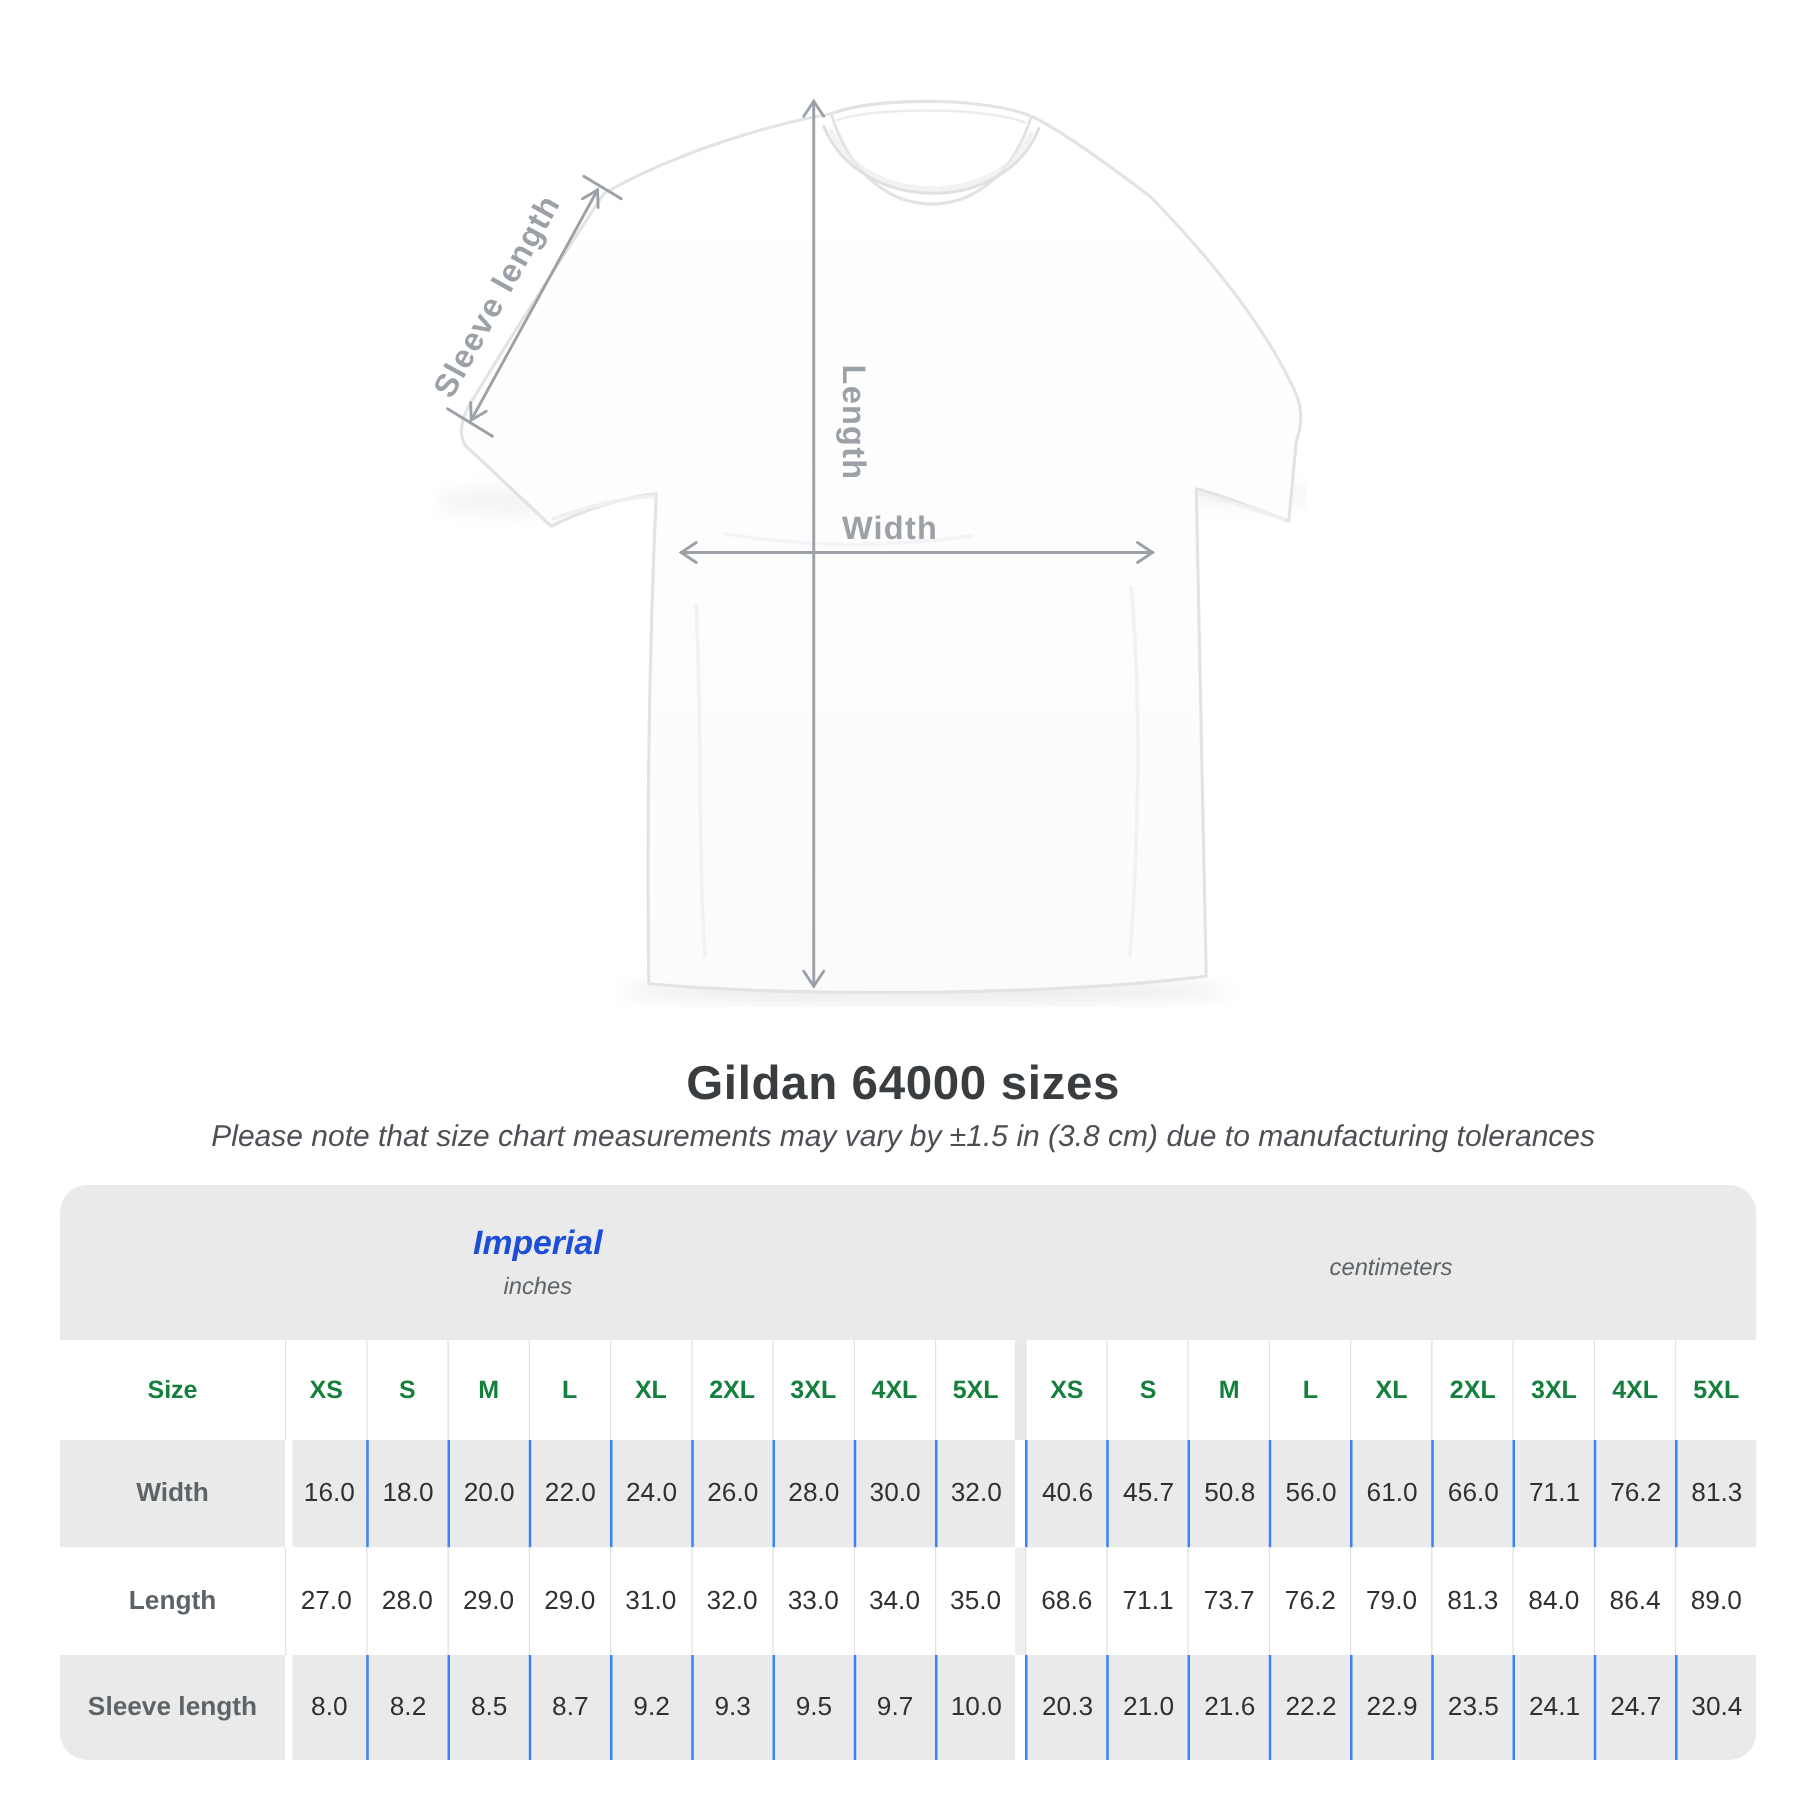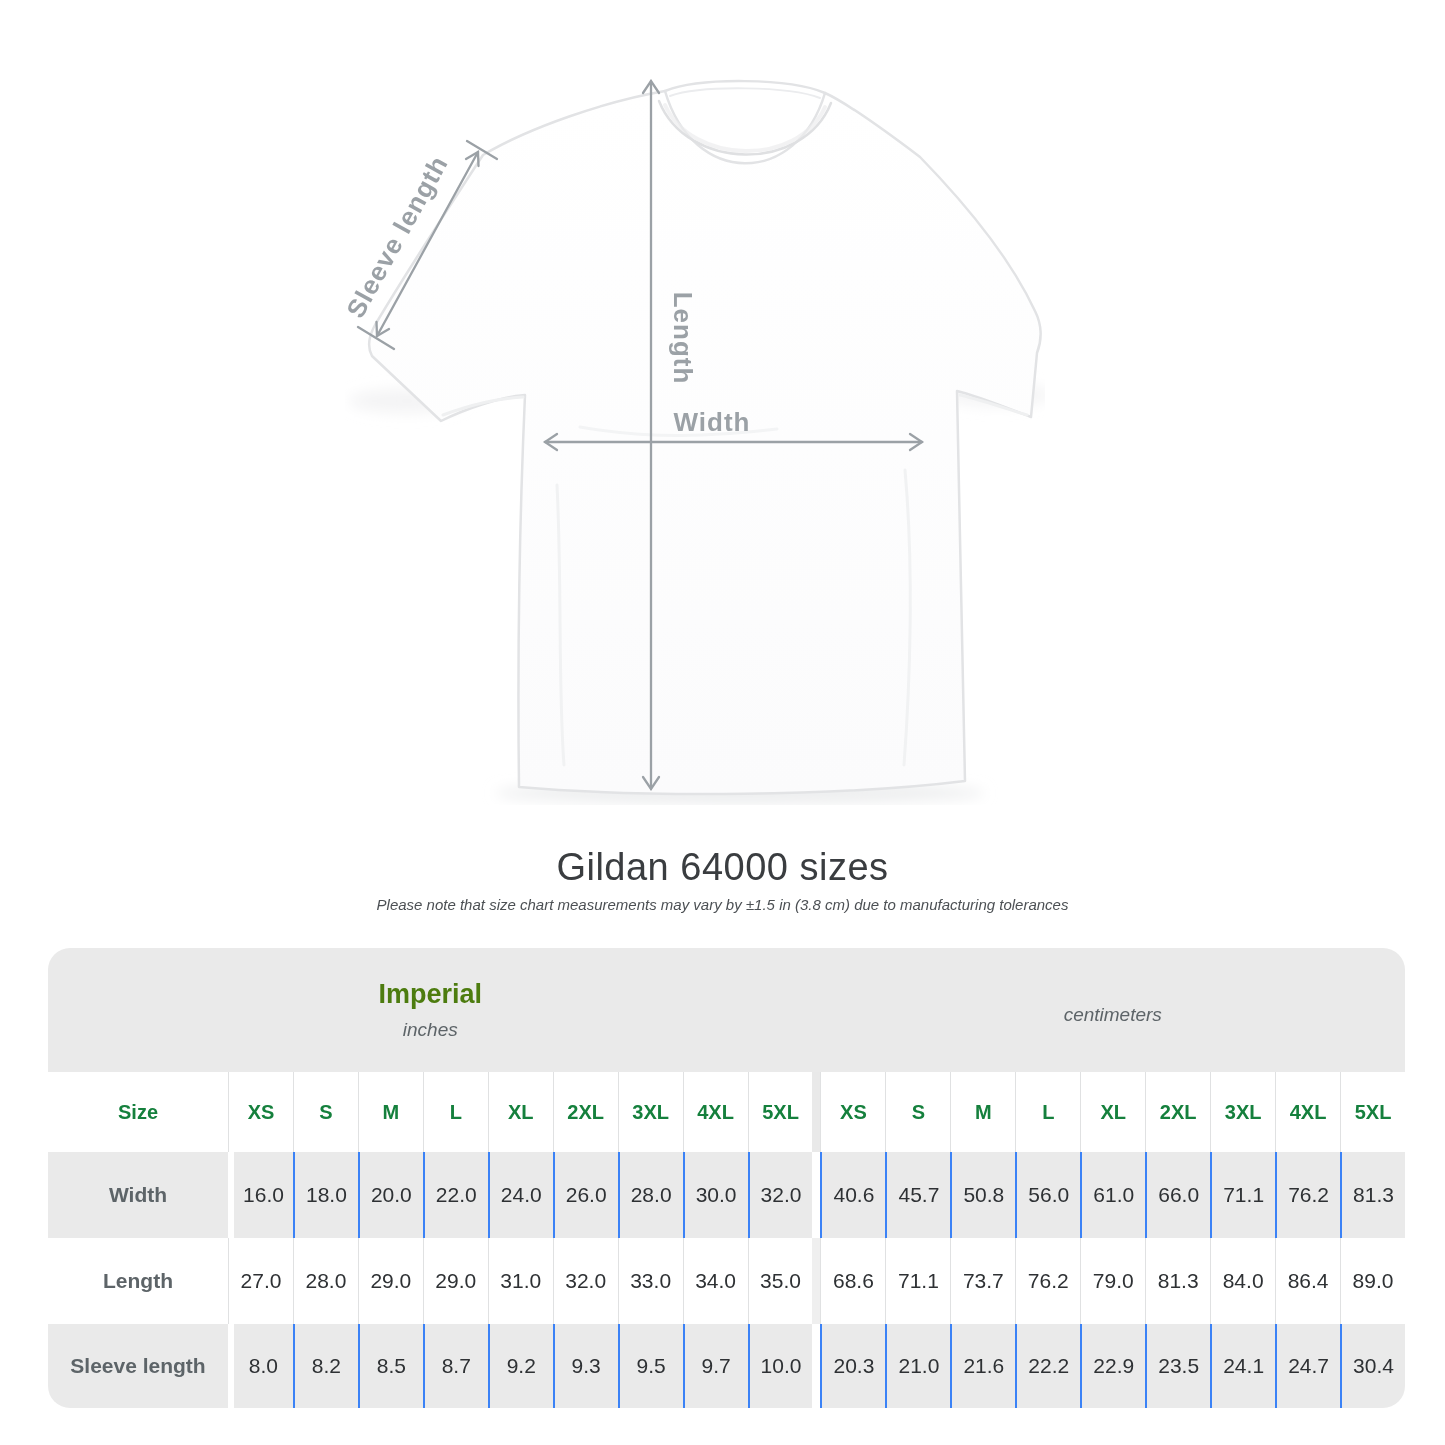--- a/index.html
+++ b/index.html
@@ -6,33 +6,33 @@
   html,body { background:#ffffff; }
   body { font-family:"Liberation Sans","DejaVu Sans",sans-serif; }
   .page { position:relative; width:1445px; height:1445px; background:#ffffff; overflow:hidden; }
 
   
   .shirt-wrap { position:absolute; left:345px; top:65px; width:700px; height:740px; }
   .shirt-wrap svg { display:block; width:100%; height:100%; }
 
   
   .title { position:absolute; top:846px; left:0; width:100%; text-align:center;
-           font-size:38px; font-weight:normal; color:#3a3d40; letter-spacing:.5px; }
+           font-size:38px; font-weight:bold; color:#3a3d40; letter-spacing:.5px; }
   .note  { position:absolute; top:896px; left:0; width:100%; text-align:center;
-           font-style:italic; font-size:15px; color:#4c5054; }
+           font-style:italic; font-size:24px; color:#4c5054; }
 
   
   .size-table { position:absolute; left:48px; top:948px; width:1357px; }
   .grid-row { display:grid; grid-template-columns:180px repeat(9,1fr) 8px repeat(9,1fr); }
 
   .band { height:124px; background:#eaeaea; border-radius:22px 22px 0 0; align-items:center; }
   .unit-block { text-align:center; }
   .unit-block.left  { grid-column:1 / 11; }
   .unit-block.right { grid-column:12 / 21; }
-  .unit-title { font-size:27px; font-weight:bold; color:#4d7c0f; }
+  .unit-title { font-size:27px; font-weight:bold; font-style:italic; color:#1d4ed8; }
   .unit-sub   { font-size:19px; font-style:italic; color:#5d6468; margin-top:9px; }
 
   .cell { display:flex; align-items:center; justify-content:center; }
 
   .row-sizes { height:80px; }
   .row-sizes .cell { background:#ffffff; font-size:20px; font-weight:bold; color:#15803d; }
   .row-sizes .cell.data { border-left:1px solid #e0e1e2; }
   .row-sizes .divider { background:#e9e9e9; }
 
   .row-data { height:86px; font-size:21px; color:#2e3134; }

